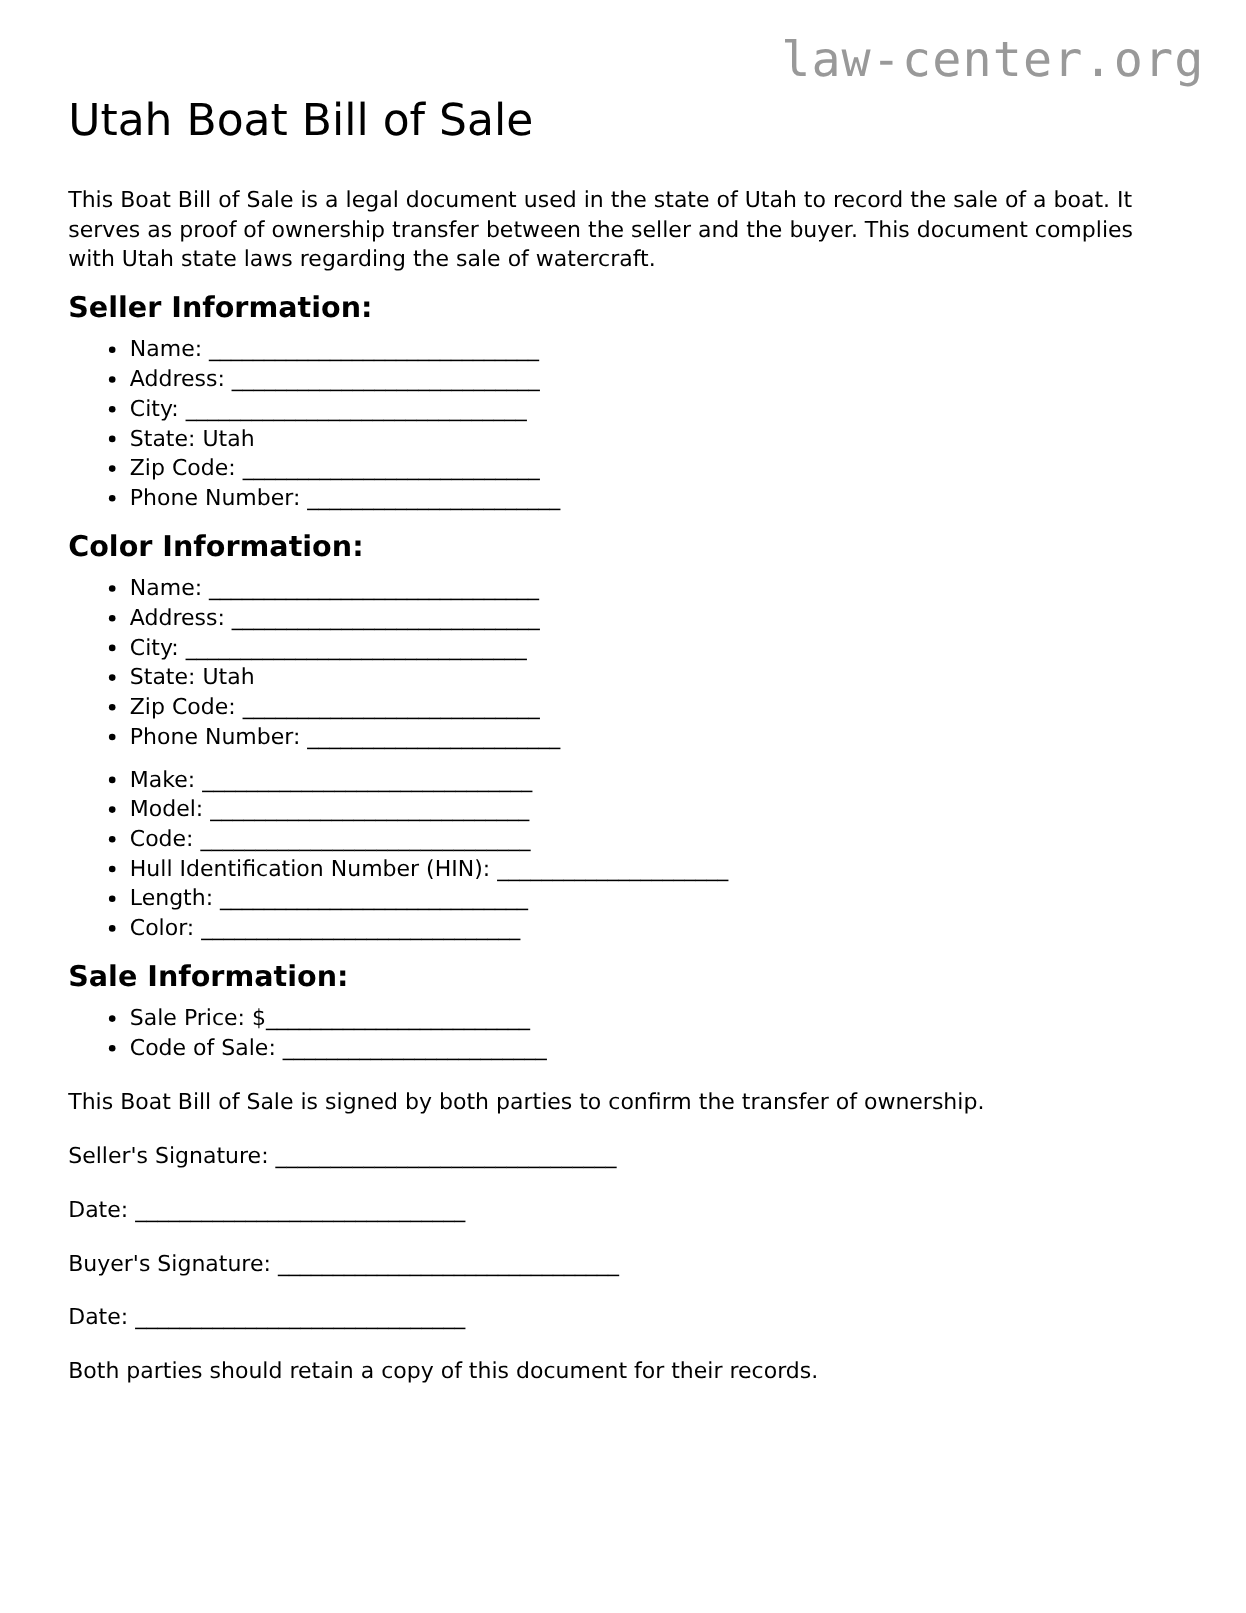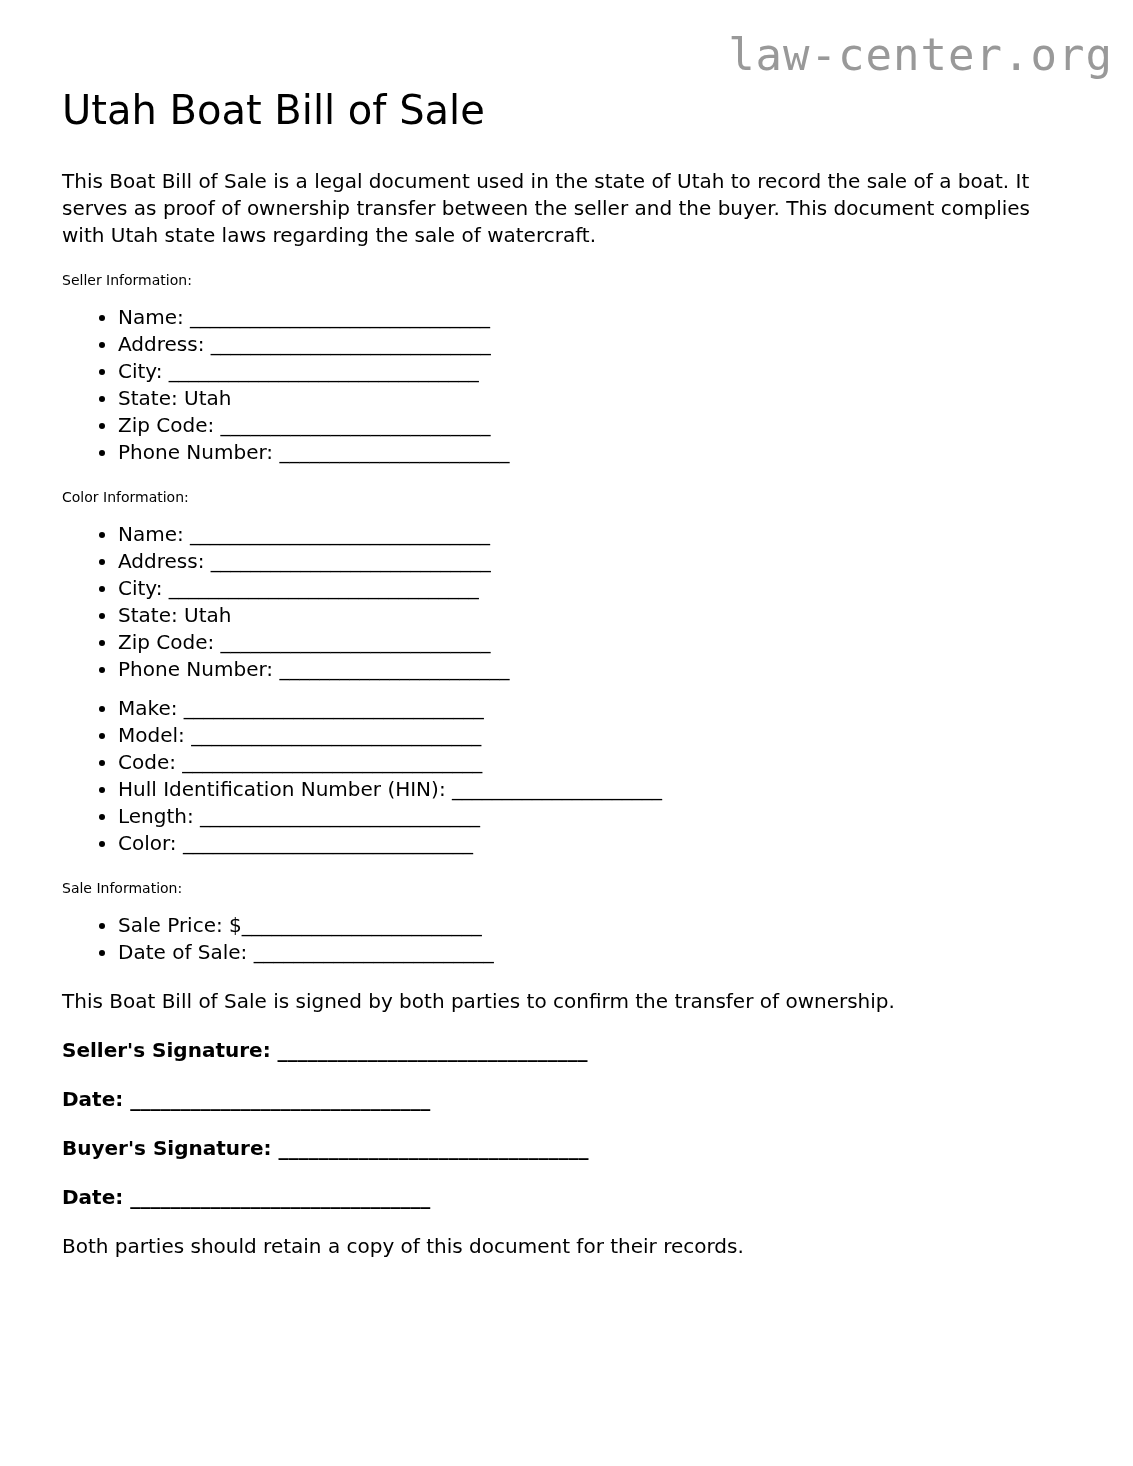--- a/index.html
+++ b/index.html
@@ -1,21 +1,21 @@
 <!DOCTYPE html>
 <html><head>
 <meta charset="utf-8">
 <style>
   html, body { margin: 0; padding: 0; background: #ffffff; }
   .page {
     position: relative;
     width: 1133px;
     height: 1458px;
     box-sizing: border-box;
-    padding: 30px 20px 0 62px;
+    padding: 30px 38px 0 62px;
     font-family: "DejaVu Sans", sans-serif;
     font-size: 20px;
     color: #000000;
     background: #ffffff;
     overflow: hidden;
   }
   .logo {
     text-align: right;
     font-family: "DejaVu Sans Mono", monospace;
     font-size: 44px;
@@ -28,42 +28,42 @@
     line-height: 44px;
     margin: 8px 0 0 0;
     font-weight: normal;
   }
   p.intro {
     margin: 36px 0 0 0;
     line-height: 27px;
     max-width: 1012px;
   }
   h2.section-heading {
-    font-size: 14px;
+    font-size: 26px;
     line-height: 27px;
     margin: 18px 0 0 0;
-    font-weight: normal;
+    font-weight: bold;
   }
   ul.field-list {
     margin: 10px 0 12px 0;
     padding-left: 56px;
     list-style-type: disc;
   }
   ul.field-list li {
     line-height: 27px;
   }
   p.note {
     margin: 22px 0 0 0;
     line-height: 27px;
     max-width: 1012px;
   }
   p.sig-line {
     margin: 22px 0 0 0;
     line-height: 27px;
-    font-weight: bold;
+    font-weight: normal;
   }
 </style>
 </head>
 <body>
 
 <div class="page">
 
   <div class="logo">law-center.org</div>
 
   <h1 class="title">Utah Boat Bill of Sale</h1>
@@ -95,21 +95,21 @@
     <li>Model: _____________________________</li>
     <li>Code: ______________________________</li>
     <li>Hull Identification Number (HIN): _____________________</li>
     <li>Length: ____________________________</li>
     <li>Color: _____________________________</li>
   </ul>
 
   <h2 class="section-heading">Sale Information:</h2>
   <ul class="field-list">
     <li>Sale Price: $________________________</li>
-    <li>Date of Sale: ________________________</li>
+    <li>Code of Sale: ________________________</li>
   </ul>
 
   <p class="note">This Boat Bill of Sale is signed by both parties to confirm the transfer of ownership.</p>
 
   <p class="sig-line">Seller's Signature: _______________________________</p>
   <p class="sig-line">Date: ______________________________</p>
   <p class="sig-line">Buyer's Signature: _______________________________</p>
   <p class="sig-line">Date: ______________________________</p>
 
   <p class="note">Both parties should retain a copy of this document for their records.</p>

